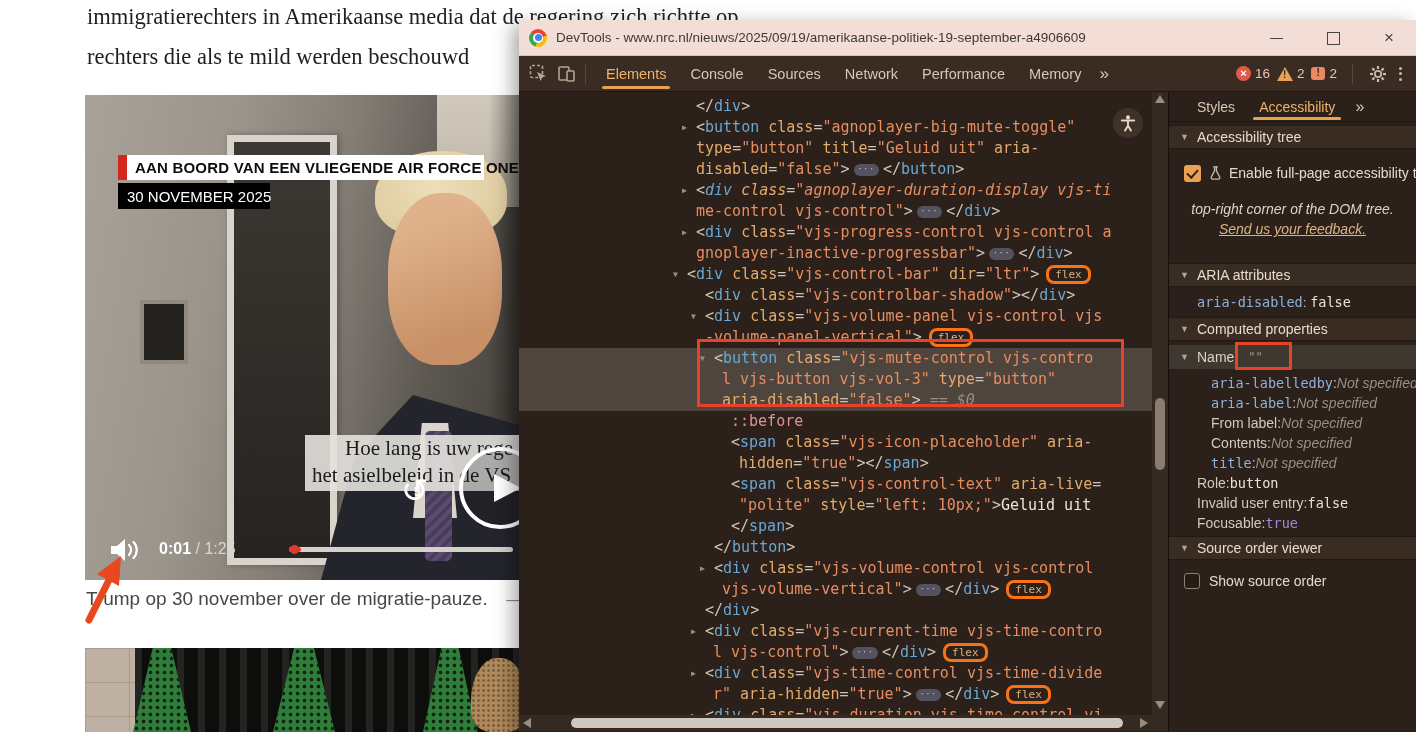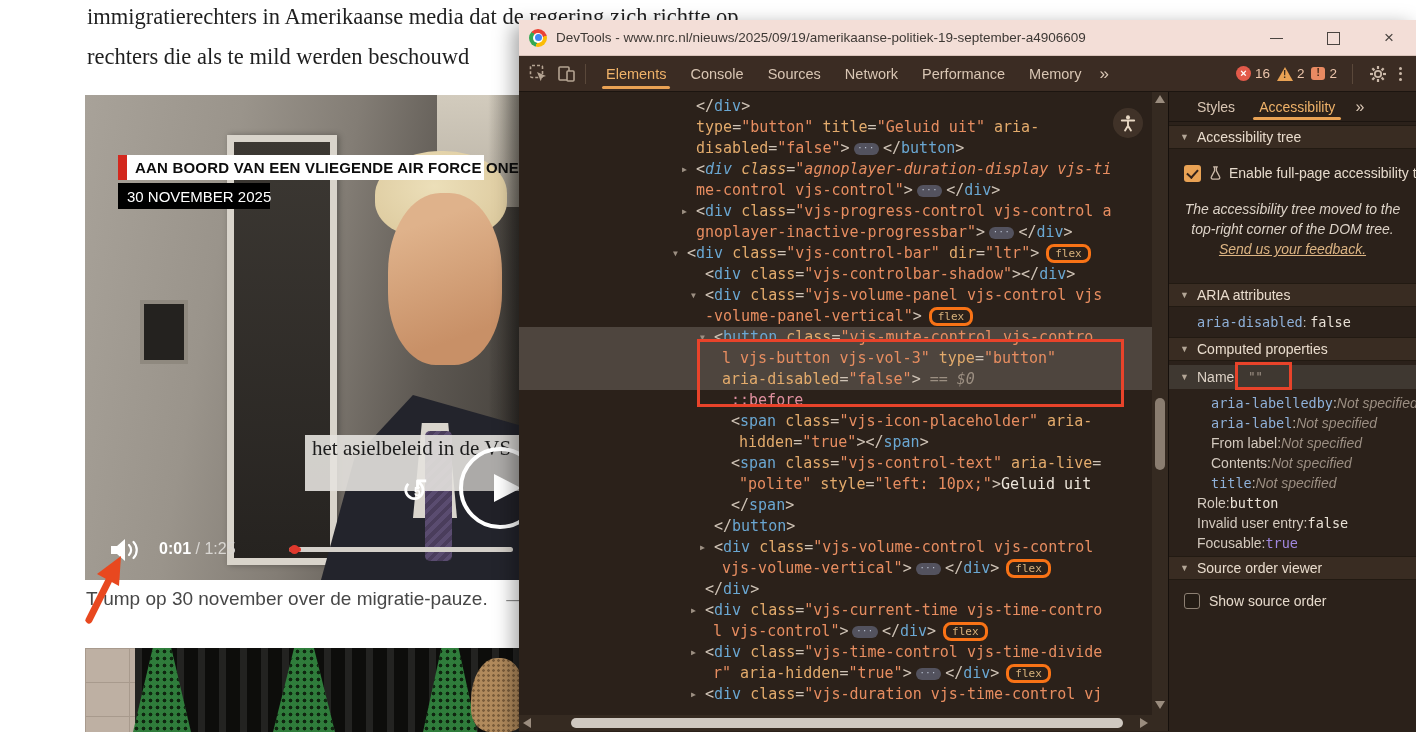--- a/index.html
+++ b/index.html
@@ -212,20 +212,21 @@
   <div class="af-shadow"></div>
   <div class="af-hair"></div>
   <div class="af-face"></div>
   <div class="af-suit"></div>
   <div class="af-shirt"></div>
   <div class="af-tie"></div>
 
   <div class="vid-banner">AAN BOORD VAN EEN VLIEGENDE AIR FORCE ONE</div>
   <div class="vid-date">30 NOVEMBER 2025</div>
   <div class="vid-cap">
+    <div class="cap1">Hoe lang is uw rege</div>
     <div class="cap2">het asielbeleid in de VS</div>
   </div>
   <div class="vid-rew">
     <span class="arr">↺</span>
     <span class="num">5</span>
   </div>
   <div class="vid-play">
     <div class="tri"></div>
   </div>
   <div class="vid-spk">
@@ -335,20 +336,21 @@
           <i></i>
           <i></i>
         </div>
     </div>
   </div>
 
   <div class="dt-content">
     <div class="code-panel">
       <div id="tree">
           <div class="cl" style="padding-left: 177px;"><span class="tk-p">&lt;/</span><span class="tk-t">div</span><span class="tk-p">&gt;</span></div>
+          <div class="cl" style="padding-left: 177px;"><span class="tk-R">▶</span><span class="tk-p">&lt;</span><span class="tk-t">button</span><span class="tk-p"> </span><span class="tk-a">class</span><span class="tk-p">=</span><span class="tk-v">"agnoplayer-big-mute-toggle"</span></div>
           <div class="cl" style="padding-left: 177px;"><span class="tk-a">type</span><span class="tk-p">=</span><span class="tk-v">"button"</span><span class="tk-p"> </span><span class="tk-a">title</span><span class="tk-p">=</span><span class="tk-v">"Geluid uit"</span><span class="tk-p"> </span><span class="tk-a">aria-</span></div>
           <div class="cl" style="padding-left: 177px;"><span class="tk-a">disabled</span><span class="tk-p">=</span><span class="tk-v">"false"</span><span class="tk-p">&gt;</span><span class="tk-E">···</span><span class="tk-p">&lt;/</span><span class="tk-t">button</span><span class="tk-p">&gt;</span></div>
           <div class="cl" style="padding-left: 177px; font-style: italic;"><span class="tk-R">▶</span><span class="tk-p">&lt;</span><span class="tk-t">div</span><span class="tk-p"> </span><span class="tk-a">class</span><span class="tk-p">=</span><span class="tk-v">"agnoplayer-duration-display vjs-ti</span></div>
           <div class="cl" style="padding-left: 177px;"><span class="tk-v">me-control vjs-control"</span><span class="tk-p">&gt;</span><span class="tk-E">···</span><span class="tk-p">&lt;/</span><span class="tk-t">div</span><span class="tk-p">&gt;</span></div>
           <div class="cl" style="padding-left: 177px;"><span class="tk-R">▶</span><span class="tk-p">&lt;</span><span class="tk-t">div</span><span class="tk-p"> </span><span class="tk-a">class</span><span class="tk-p">=</span><span class="tk-v">"vjs-progress-control vjs-control a</span></div>
           <div class="cl" style="padding-left: 177px;"><span class="tk-v">gnoplayer-inactive-progressbar"</span><span class="tk-p">&gt;</span><span class="tk-E">···</span><span class="tk-p">&lt;/</span><span class="tk-t">div</span><span class="tk-p">&gt;</span></div>
           <div class="cl" style="padding-left: 168px;"><span class="tk-D">▼</span><span class="tk-p">&lt;</span><span class="tk-t">div</span><span class="tk-p"> </span><span class="tk-a">class</span><span class="tk-p">=</span><span class="tk-v">"vjs-control-bar"</span><span class="tk-p"> </span><span class="tk-a">dir</span><span class="tk-p">=</span><span class="tk-v">"ltr"</span><span class="tk-p">&gt;</span><span class="tk-F">flex</span></div>
           <div class="cl" style="padding-left: 186px;"><span class="tk-p">&lt;</span><span class="tk-t">div</span><span class="tk-p"> </span><span class="tk-a">class</span><span class="tk-p">=</span><span class="tk-v">"vjs-controlbar-shadow"</span><span class="tk-p">&gt;</span><span class="tk-p">&lt;/</span><span class="tk-t">div</span><span class="tk-p">&gt;</span></div>
           <div class="cl" style="padding-left: 186px;"><span class="tk-D">▼</span><span class="tk-p">&lt;</span><span class="tk-t">div</span><span class="tk-p"> </span><span class="tk-a">class</span><span class="tk-p">=</span><span class="tk-v">"vjs-volume-panel vjs-control vjs</span></div>
           <div class="cl" style="padding-left: 186px;"><span class="tk-v">-volume-panel-vertical"</span><span class="tk-p">&gt;</span><span class="tk-F">flex</span></div>
@@ -407,21 +409,20 @@
         <span>Accessibility tree</span>
       </div>
       <div class="cb-row">
         <div class="cbox"></div>
         <svg class="flask" width="15" height="16" viewBox="0 0 16 16">
           <path d="M6 1.5h4 M7 1.5v4.2l-3.4 6.4a1.6 1.6 0 0 0 1.4 2.4h6a1.6 1.6 0 0 0 1.4-2.4L9 5.7V1.5" stroke="#cbb9a9" stroke-width="1.4" fill="none" stroke-linecap="round"></path>
         </svg>
         <span class="cb-label">Enable full-page accessibility tree</span>
       </div>
       <div class="notice">
-        <div>The accessibility tree moved to the</div>
         <div>top-right corner of the DOM tree.</div>
         <a href="#">Send us your feedback.</a>
       </div>
 
       <div class="sb-h" style="margin-top:24px">
         <span class="tri">▼</span>
         <span>ARIA attributes</span>
       </div>
       <div id="aria-rows">
           <div class="aria-row"><span class="pname-mono">aria-disabled</span><span class="pcolon">: </span><span class="pv-mono">false</span></div>

